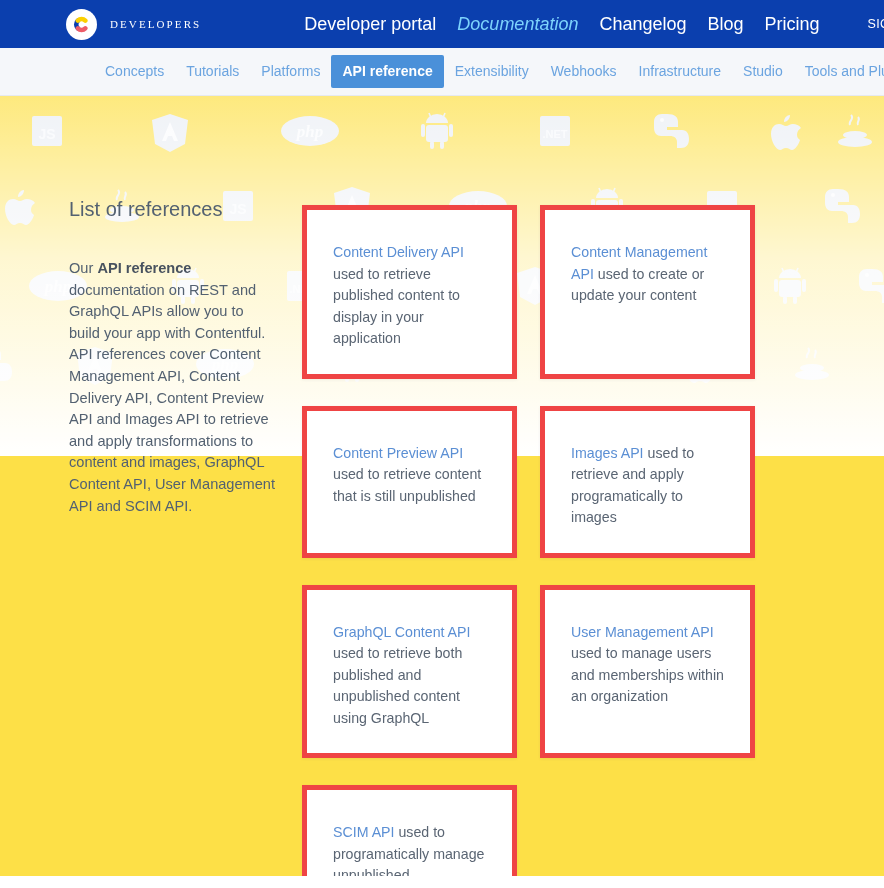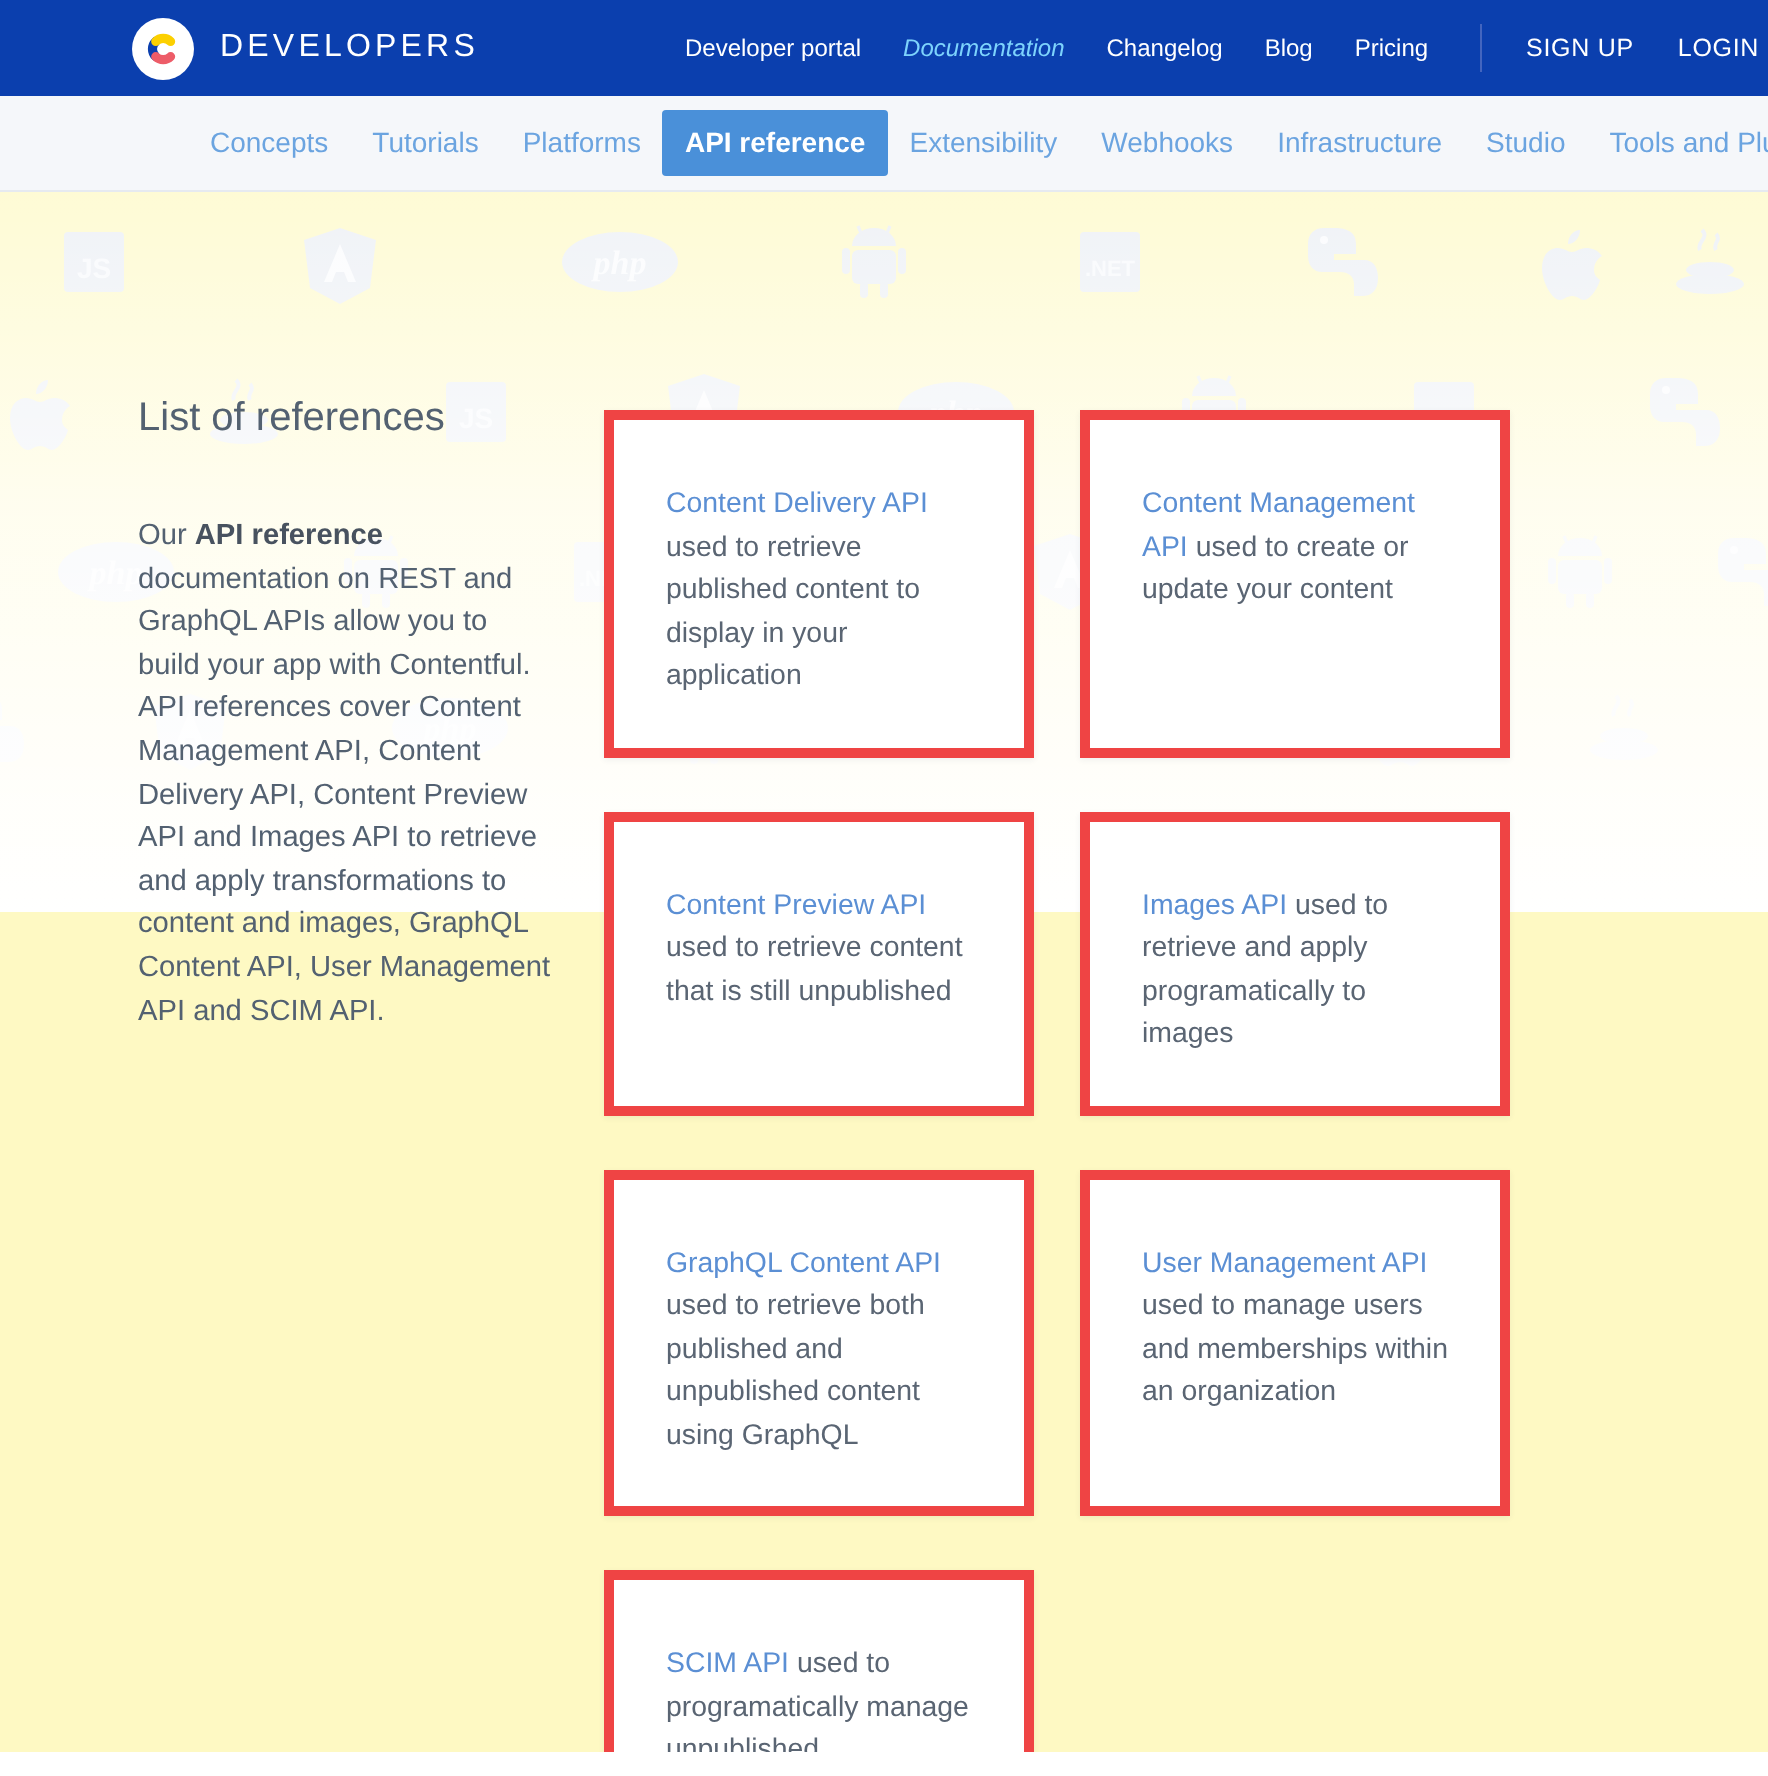--- a/index.html
+++ b/index.html
@@ -35,36 +35,37 @@
     border-radius: 50%;
     background: #ffffff;
     display: flex;
     align-items: center;
     justify-content: center;
     flex: none;
   }
 
   .brand-name {
     color: #ffffff;
-    font-size: 16px;
+    font-size: 11px;
     letter-spacing: 2.1px;
     font-weight: 400;
     white-space: nowrap;
+    font-family: Liberation Serif, serif;
   }
 
   .main-nav {
     display: flex;
     align-items: center;
     gap: 21px;
     margin-left: 103px;
   }
 
   .main-nav a {
     color: #ffffff;
-    font-size: 12px;
+    font-size: 18px;
     text-decoration: none;
     white-space: nowrap;
     line-height: 1;
   }
 
   .main-nav a.is-active { color: #7dd3fc; font-style: italic; }
 
   .nav-divider {
     width: 1px;
     height: 24px;
@@ -110,21 +111,21 @@
   .sub-nav-item.is-active {
     background: #4a90d9;
     color: #ffffff;
     font-weight: bold;
   }
 
   
   .page-body {
     position: relative;
     height: 780px;
-    background: #fef9c3;
+    background: #fde047;
     overflow: hidden;
   }
 
   .watermark {
     position: absolute;
     left: 0;
     top: 0;
     width: 884px;
     height: 360px;
     opacity: 1;

